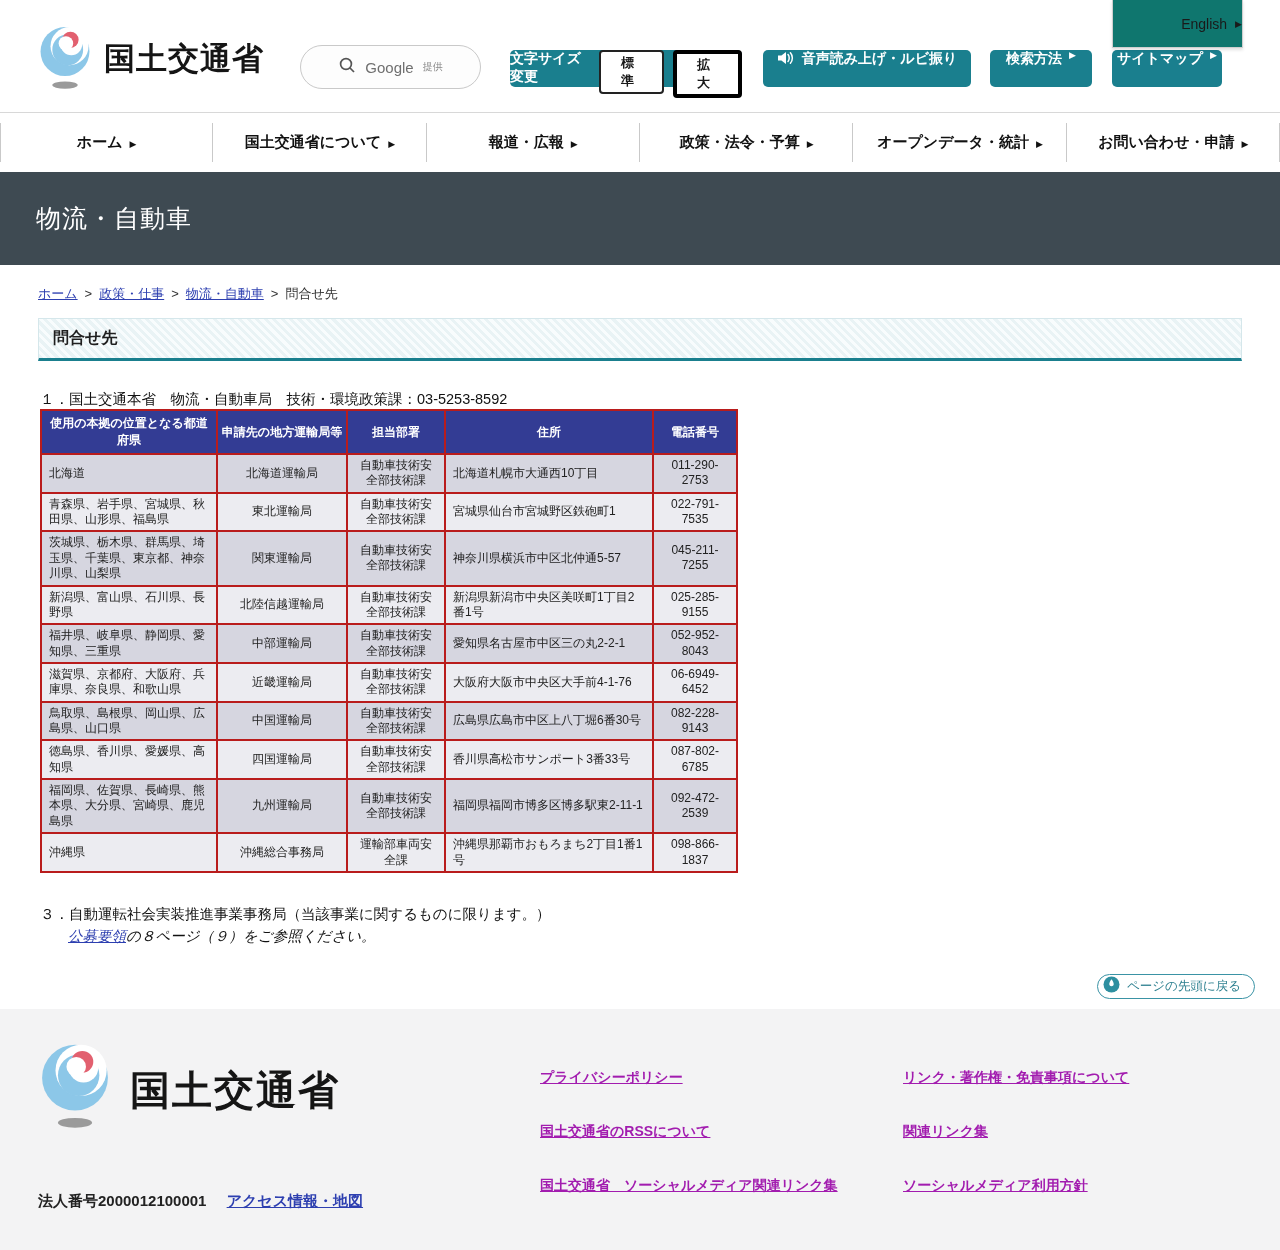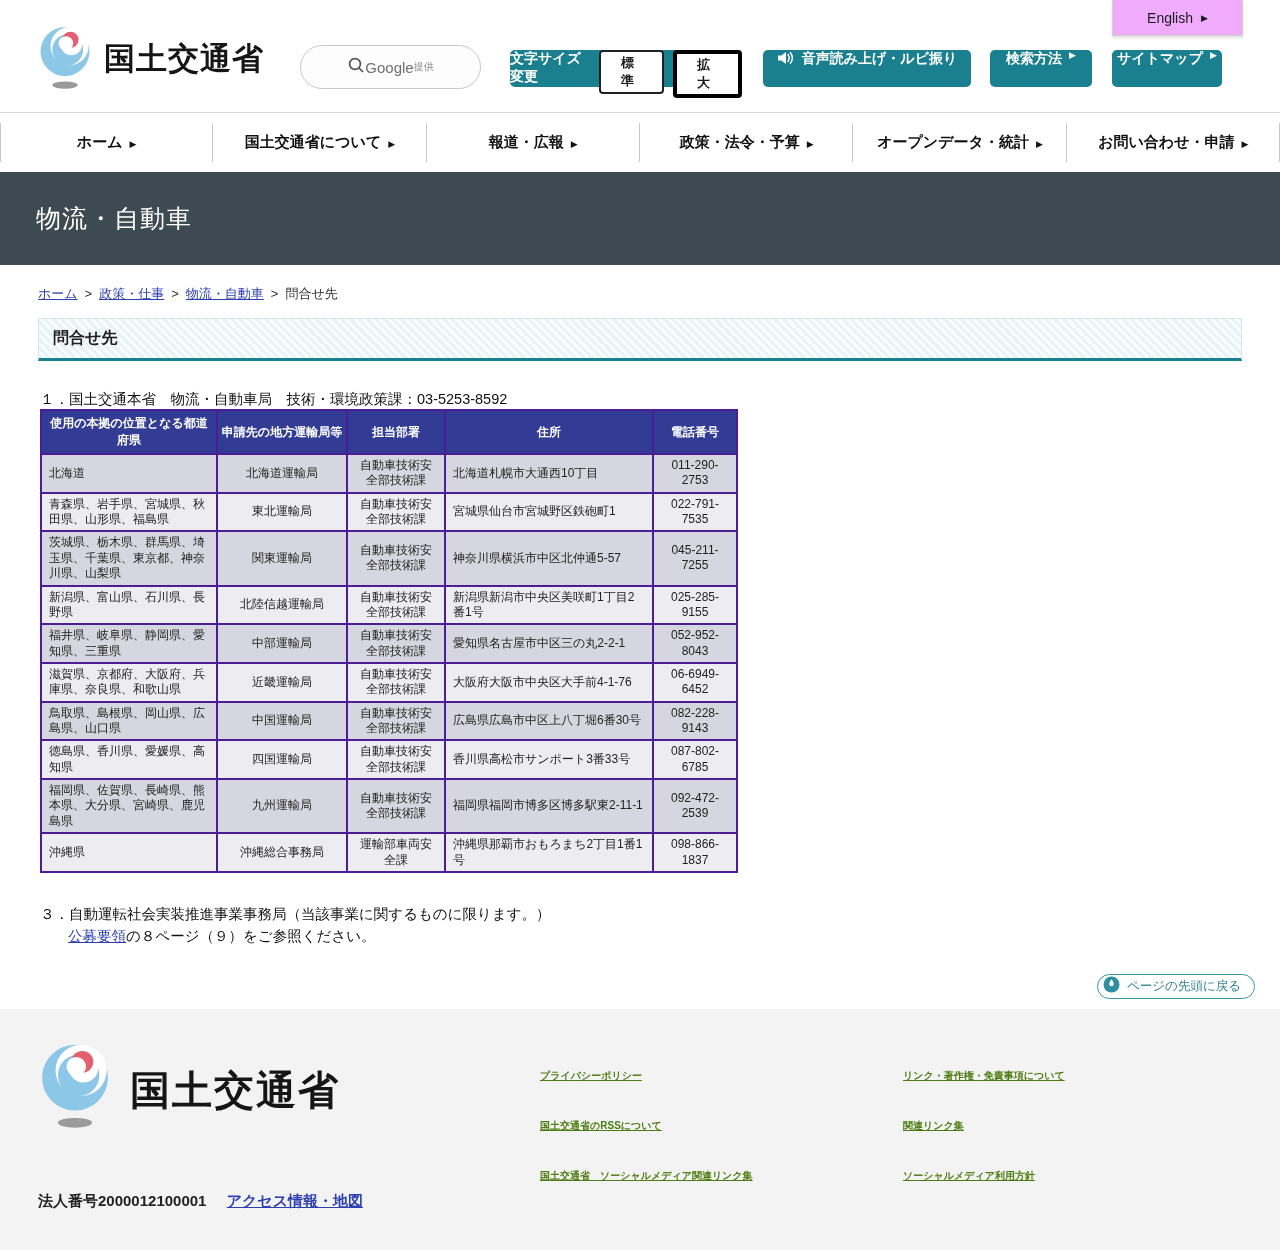--- a/index.html
+++ b/index.html
@@ -7,42 +7,42 @@
     width:1280px; height:1250px; position:relative; background:#fff;
     font-family:"Liberation Sans","DejaVu Sans",sans-serif; color:#111;
   }
   
   .header { position:relative; height:112px; background:#fff; }
   .logo { position:absolute; left:36px; top:24px; display:flex; align-items:flex-start; gap:10px; cursor:pointer; }
   .brand-text { font-size:31px; font-weight:bold; letter-spacing:1px; margin-top:14px; color:#151515; }
   .search-box {
     position:absolute; left:300px; top:45px; width:181px; height:44px;
     border:1px solid #c9c9c9; border-radius:22px; background:#fdfdfd;
-    display:flex; align-items:center; justify-content:center; color:#6f6f6f; cursor:text;
+    display:flex; align-items:center; justify-content:center; gap:9px; color:#6f6f6f; cursor:text;
   }
   .search-box .g { font-size:15px; color:#6f6f6f; }
   .search-box .sub { font-size:10px; color:#8a8a8a; }
   .btn-teal {
     position:absolute; top:50px; height:37px; background:#1a7f8e; color:#fff;
     border-radius:5px; display:flex; align-items:flex-start; justify-content:center;
     font-size:14px; font-weight:bold; cursor:pointer;
   }
   #btn-fontsize { left:510px; width:232px; gap:9px; }
   .mini-btn { background:#fff; color:#1a1a1a; border-radius:4px; font-size:13px; font-weight:bold; padding:2px 20px; cursor:pointer; }
   .mini-btn.std { border:2px solid #222; }
   .mini-btn.lrg { border:4px solid #000000; }
   #btn-tts { left:763px; width:208px; gap:8px; }
   #btn-search-method { left:990px; width:102px; gap:7px; }
   #btn-sitemap { left:1112px; width:110px; gap:7px; }
   .arrow-w { font-size:9px; line-height:1; margin-top:1px; }
   #english-btn {
-    position:absolute; right:37px; top:0; width:131px; height:36px;
-    background:#f0abfc; border:1px solid #cfcfcf; border-top:none;
+    position:absolute; right:37px; top:0; width:131px; height:48px;
+    background:#0f766e; border:1px solid #cfcfcf; border-top:none;
     box-shadow:0 2px 3px rgba(0,0,0,.12);
-    display:flex; align-items:center; justify-content:center; gap:8px;
+    display:flex; align-items:center; justify-content:flex-end; gap:8px;
     font-size:14px; color:#1a1a1a; cursor:pointer;
   }
   #english-btn .arrow-b { font-size:9px; }
   
   .nav { height:60px; border-top:1px solid #d8d8d8; display:flex; background:#fff; }
   .nav-item {
     flex:1; display:flex; align-items:center; justify-content:center; gap:7px;
     font-size:15px; font-weight:bold; color:#111; position:relative; cursor:pointer;
   }
   .nav-item::after { content:""; position:absolute; right:0; top:10px; bottom:10px; width:1px; background:#c9c9c9; }
@@ -58,24 +58,24 @@
   .breadcrumb .sep { margin:0 7px; color:#333; }
   .section-heading {
     border:1px solid #d5e7eb; border-bottom:3px solid #1a7f8e;
     background:repeating-linear-gradient(45deg,#e9f3f5 0px,#e9f3f5 3px,#f8fcfd 3px,#f8fcfd 6px);
     padding:9px 14px; font-size:16px; font-weight:bold; color:#1f1f1f;
   }
   .item { font-size:14.5px; color:#111; }
   #item1 { margin:29px 0 0 2px; }
   #item2 { margin:31px 0 8px 2px; }
   #item3 { margin:30px 0 0 2px; line-height:1.55; }
-  .item3-line2 { margin-left:28px; }
+  .item3-line2 { margin-left:28px;font-style:italic; }
   .item a { color:#2d3fb0; text-decoration:underline; cursor:pointer; }
   
-  table.contact { border-collapse:separate; border-spacing:2px; background:#4c1d95; margin-left:2px; table-layout:fixed; }
+  table.contact { border-collapse:separate; border-spacing:2px; background:#b91c1c; margin-left:2px; table-layout:fixed; }
   table.contact th {
     background:#333c94; color:#fff; font-size:12px; font-weight:bold;
     padding:4px 3px; text-align:center; vertical-align:middle;
   }
   table.contact td { font-size:12px; color:#222; padding:3px 7px; line-height:1.28; vertical-align:middle; }
   table.contact tbody tr:nth-child(odd) td { background:#d6d6e0; }
   table.contact tbody tr:nth-child(even) td { background:#ececf1; }
   .w0{width:174px;} .w1{width:128px;} .w2{width:96px;} .w3{width:206px;} .w4{width:82px;}
   td.col0{text-align:left;} td.col1{text-align:center;} td.col2{text-align:center;}
   td.col3{text-align:left;} td.col4{text-align:center;}
@@ -88,21 +88,21 @@
   }
   
   .footer { background:#f3f3f4; height:290px; position:relative; margin-top:10px; }
   .f-logo { position:absolute; left:36px; top:32px; display:flex; align-items:flex-start; gap:16px; }
   .f-brand { font-size:40px; font-weight:bold; letter-spacing:2px; margin-top:22px; color:#151515; }
   .f-corp { position:absolute; left:38px; top:156px; font-size:15px; font-weight:bold; color:#222;margin-top:27px; }
   .f-corp a { color:#2d3fb0; text-decoration:underline; margin-left:16px; cursor:pointer; }
   .f-links { position:absolute; top:60px; display:flex; flex-direction:column; gap:36px; }
   .f-links.c1 { left:540px; }
   .f-links.c2 { left:903px; }
-  .f-links a { font-size:10px; font-weight:bold; color:#4d7c0f; text-decoration:underline; cursor:pointer; }
+  .f-links a { font-size:14px; font-weight:bold; color:#a21caf; text-decoration:underline; cursor:pointer; }
 </style>
 </head>
 <body>
 
 <div class="header">
   <div class="logo">
     <span>
       <svg width="58" height="66" viewBox="0 0 64 72">
         <circle cx="32" cy="30" r="27" fill="#8cc7e8"></circle>
         <circle cx="37" cy="24" r="21" fill="#ffffff"></circle>

